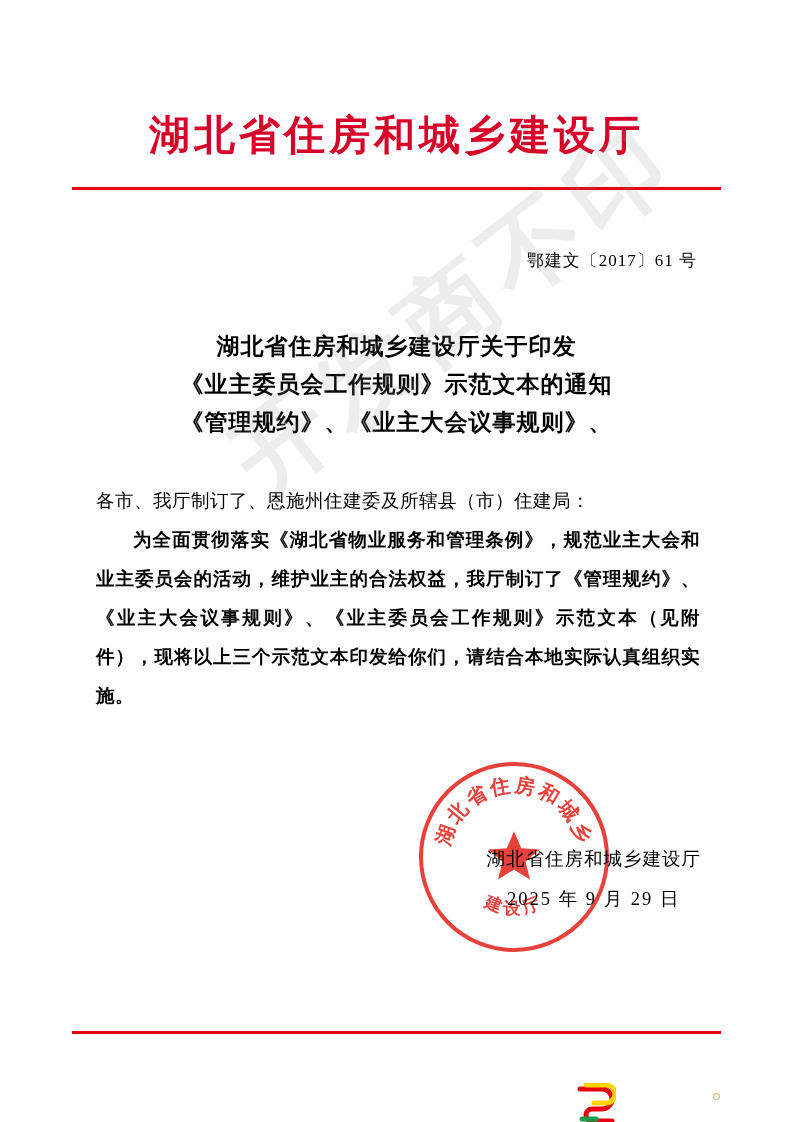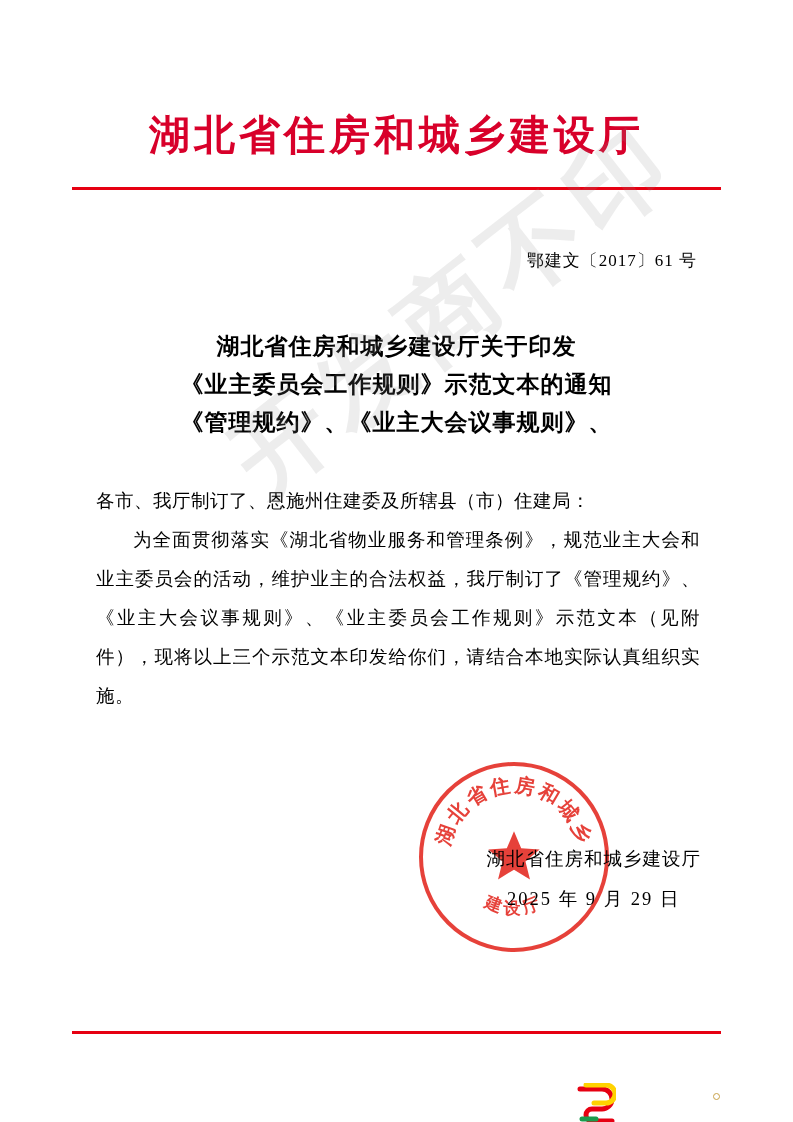--- a/index.html
+++ b/index.html
@@ -87,20 +87,21 @@
   }
   .doc-body .salutation {
     margin: 0;
     text-align: justify;
   }
   .doc-body .para {
     margin: 0;
     text-indent: 2em;
     text-align: justify;
     text-justify: inter-ideograph;
+    font-weight: bold;
   }
 
   
   .signature {
     position: absolute;
     top: 812px;
     right: 92px;
     text-align: center;
     font-size: 18.5px;
     line-height: 40px;

